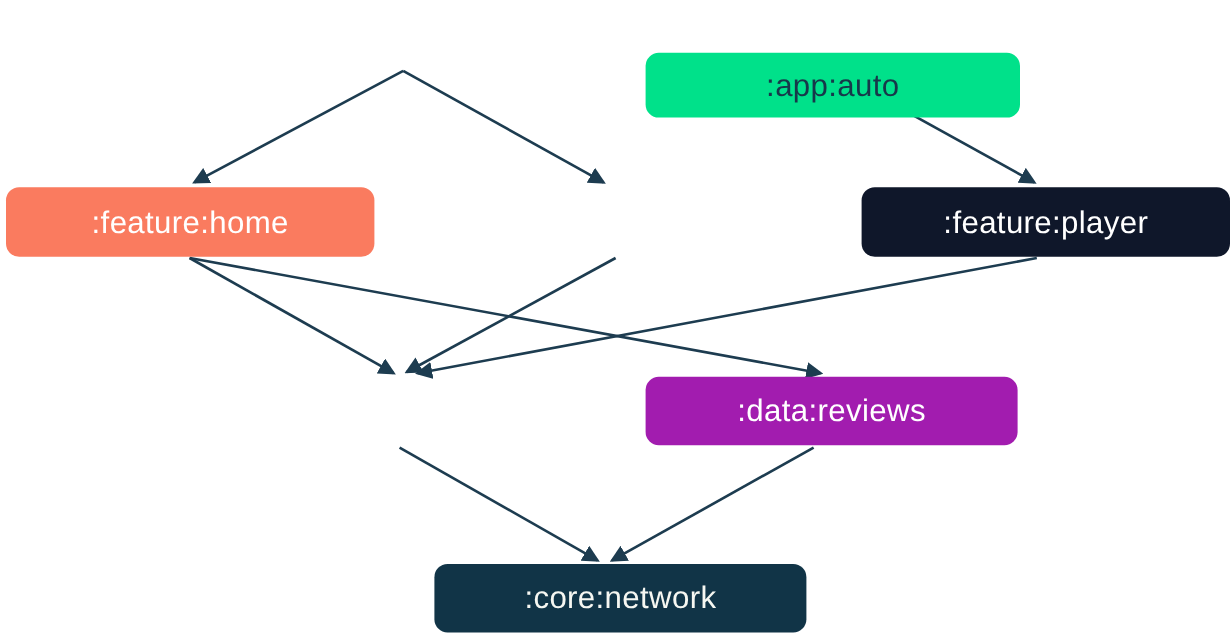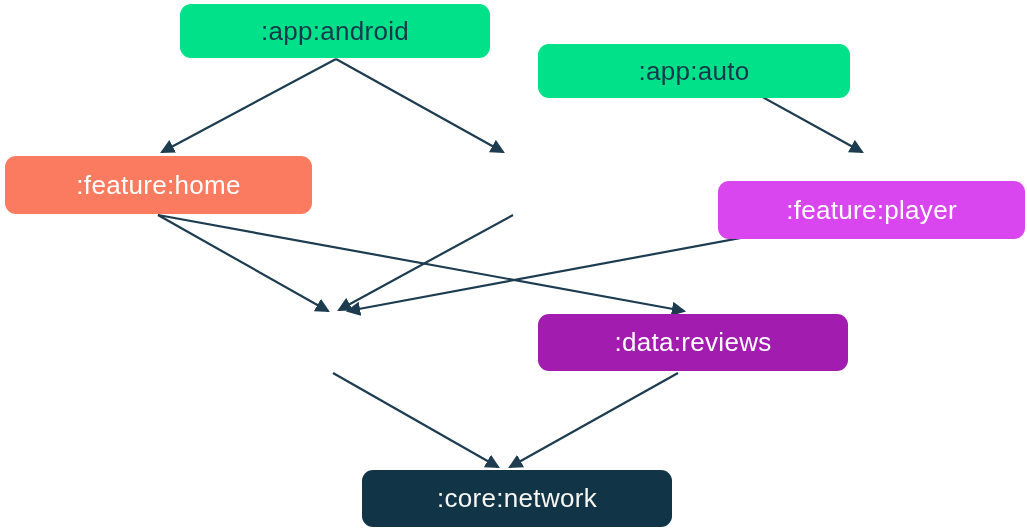--- a/index.html
+++ b/index.html
@@ -48,30 +48,27 @@
       <line x1="336" y1="59" x2="503" y2="152" stroke="#1d3c50" stroke-width="2.2" marker-end="url(#arrowhead)"></line>
       <line x1="694" y1="59" x2="862" y2="152" stroke="#1d3c50" stroke-width="2.2" marker-end="url(#arrowhead)"></line>
       <line x1="158" y1="215" x2="328" y2="311" stroke="#1d3c50" stroke-width="2.2" marker-end="url(#arrowhead)"></line>
       <line x1="158" y1="215" x2="684" y2="311" stroke="#1d3c50" stroke-width="2.2" marker-end="url(#arrowhead)"></line>
       <line x1="513" y1="215" x2="339" y2="310" stroke="#1d3c50" stroke-width="2.2" marker-end="url(#arrowhead)"></line>
       <line x1="864" y1="215" x2="348" y2="311" stroke="#1d3c50" stroke-width="2.2" marker-end="url(#arrowhead)"></line>
       <line x1="333" y1="373" x2="498" y2="467" stroke="#1d3c50" stroke-width="2.2" marker-end="url(#arrowhead)"></line>
       <line x1="678" y1="373" x2="510" y2="467" stroke="#1d3c50" stroke-width="2.2" marker-end="url(#arrowhead)"></line>
     </svg>
   <div id="nodes">
-      <div class="node" style="left: 180px; top: 4px; width: 310px; height: 54px; background: rgb(0, 225, 138); color: rgb(23, 56, 74);">
-        <span>:app:android</span>
-      </div>
       <div class="node" style="left: 538px; top: 4px; width: 312px; height: 54px; background: rgb(0, 225, 138); color: rgb(23, 56, 74); margin-top: 40px;">
         <span>:app:auto</span>
       </div>
       <div class="node" style="left: 5px; top: 156px; width: 307px; height: 58px; background: rgb(250, 123, 95); color: rgb(255, 255, 255);">
         <span>:feature:home</span>
       </div>
-      <div class="node" style="left: 718px; top: 156px; width: 307px; height: 58px; background: #d946ef; color: rgb(255, 255, 255); margin-top: 25px;">
+      <div class="node" style="left: 718px; top: 156px; width: 307px; height: 58px; background: #0f172a; color: rgb(255, 255, 255);">
         <span>:feature:player</span>
       </div>
       <div class="node" style="left: 538px; top: 314px; width: 310px; height: 57px; background: #a21caf; color: rgb(255, 255, 255);">
         <span>:data:reviews</span>
       </div>
       <div class="node" style="left: 362px; top: 470px; width: 310px; height: 57px; background: rgb(17, 52, 71); color: rgb(246, 247, 242);">
         <span>:core:network</span>
       </div>
     </div>
 </div>

